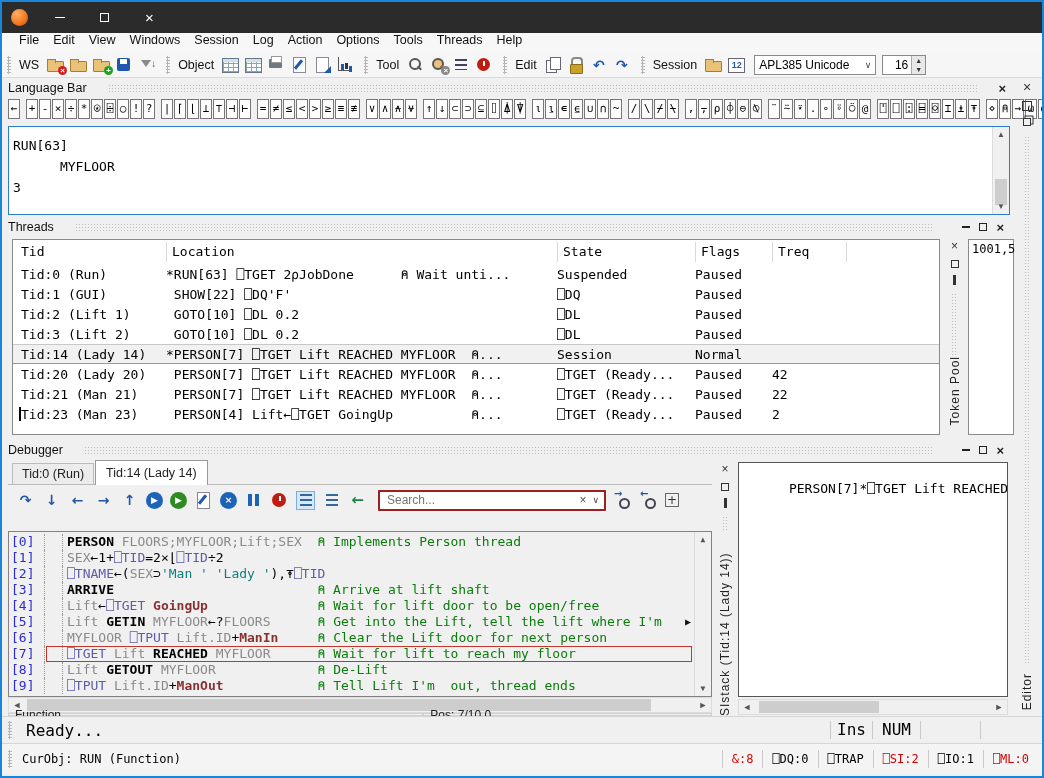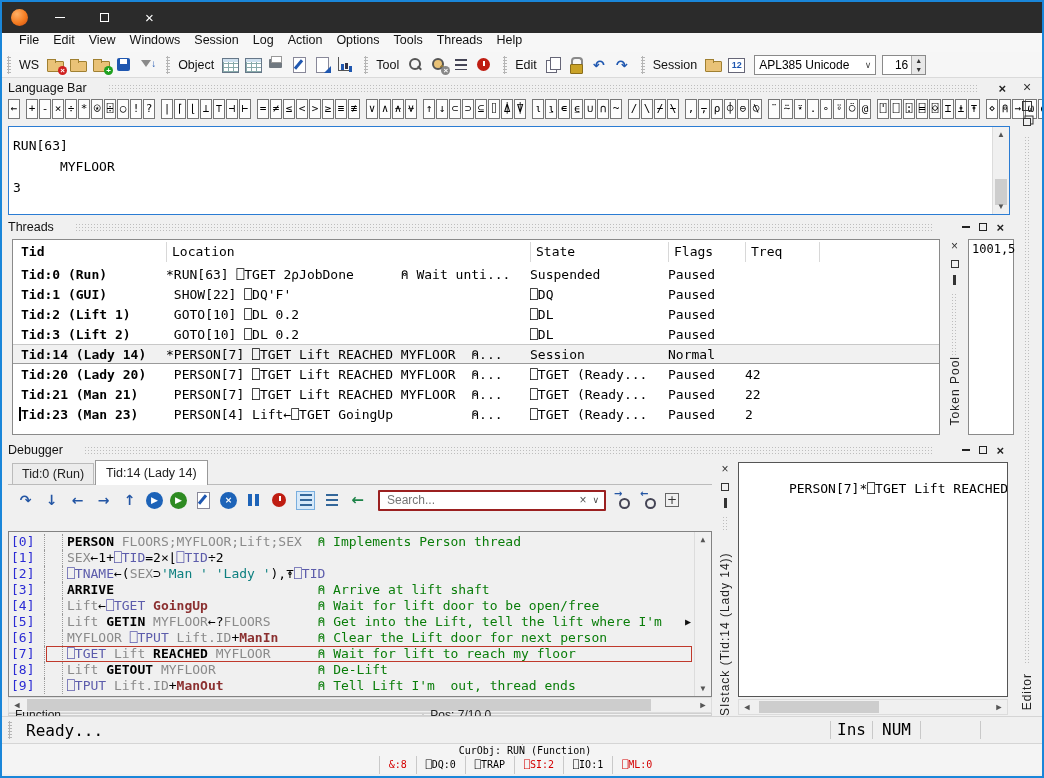--- a/index.html
+++ b/index.html
@@ -99,21 +99,21 @@
   .hs-thumb{position:absolute;top:1px;height:12px;background:#cdcdcd;}
   
   .threads{position:absolute;top:217px;left:6px;width:1004px;height:218px;}
   .threads-table{position:absolute;top:20px;left:4px;width:928px;bottom:2px;background:#fff;border:1px solid #8a8a8a;overflow:hidden;}
   .th-head{display:flex;height:24px;align-items:center;padding-left:8px;font-size:13px;}
   .th-head .hc{border-left:1px solid #d8d8d8;height:20px;line-height:20px;padding-left:5px;}
   .th-head .hc:first-child{border-left:none;padding-left:0;}
   .th-row{display:flex;height:20px;align-items:center;padding-left:8px;font-size:13px;position:relative;white-space:pre;}
   .th-row.hl{background:#f1f1f1;border-top:1px solid #c8c8c8;border-bottom:1px solid #9a9a9a;}
   .th-row.caret::before{content:"";position:absolute;left:6px;top:3px;width:1.5px;height:14px;background:#000;}
-  .c-tid{width:145px;font-weight:bold;} .c-loc{width:364px;} .c-state{width:138px;} .c-flags{width:77px;} .c-treq{width:74px;} .c-fill{flex:1;}
+  .c-tid{width:145px;} .c-loc{width:364px;} .c-state{width:138px;margin-left:27px;} .c-flags{width:77px;} .c-treq{width:74px;} .c-fill{flex:1;}
   .tp-strip{position:absolute;top:20px;left:936px;width:21px;bottom:2px;display:flex;flex-direction:column;align-items:center;}
   .strip-x{font-size:12px;color:#333;line-height:14px;}
   .strip-box{width:8px;height:8px;border:1.5px solid #333;margin-top:7px;}
   .strip-bar{width:3px;height:10px;background:#333;margin-top:7px;}
   .strip-dots{flex:1;width:7px;margin-top:8px;background:radial-gradient(#bdbdbd 0.9px,transparent 1px);background-size:3px 3px;}
   .vlabel{writing-mode:vertical-rl;transform:rotate(180deg);font-size:12px;color:#222;letter-spacing:1px;}
   .tp-list{position:absolute;top:20px;left:960px;width:46px;bottom:2px;background:#fff;border:1px solid #8a8a8a;
            font-size:12px;padding:2px 3px;}
   
   .debugger{position:absolute;top:440px;left:6px;width:1004px;height:274px;}
@@ -168,21 +168,21 @@
   .right-strip{position:absolute;top:78px;left:1014px;width:22px;height:634px;display:flex;flex-direction:column;align-items:center;}
   .right-strip .strip-dots{margin-top:10px;}
   .right-strip .editor-label{margin:8px 0 4px 0;}
   .rs-restore{width:8px;height:8px;border:1.5px solid #333;margin-top:7px;box-shadow:2px -2px 0 -0.5px #f0f0f0,2px -2px 0 0.5px #333;}
   
   .session-status{position:absolute;top:714px;left:0;width:1040px;height:27px;background:#f0f0f0;border-top:1px solid #d5d5d5;
                   display:flex;align-items:center;font-size:16px;}
   .session-status .ready{flex:1;padding-left:10px;}
   .ss-cell{height:18px;line-height:18px;text-align:center;border-left:1px solid #c9c9c9;}
   .main-status{position:absolute;top:741px;left:0;width:1040px;height:31px;background:#f4f4f4;border-top:1px solid #d5d5d5;
-               display:flex;align-items:center;font-size:10px;flex-direction:column;}
+               display:flex;align-items:center;font-size:12px;}
   .main-status .curobj{flex:1;padding-left:6px;}
   .ms-item{padding:0 9px;border-left:1px solid #c9c9c9;height:18px;line-height:18px;}
   .ms-item.red{color:#d40000;}
   .status-grip{width:4px;height:18px;margin:0 4px 0 6px;background:radial-gradient(#b5b5b5 1px,transparent 1.1px);background-size:3px 3px;}
 </style>
 </head>
 <body>
 
 <div class="window">
 

